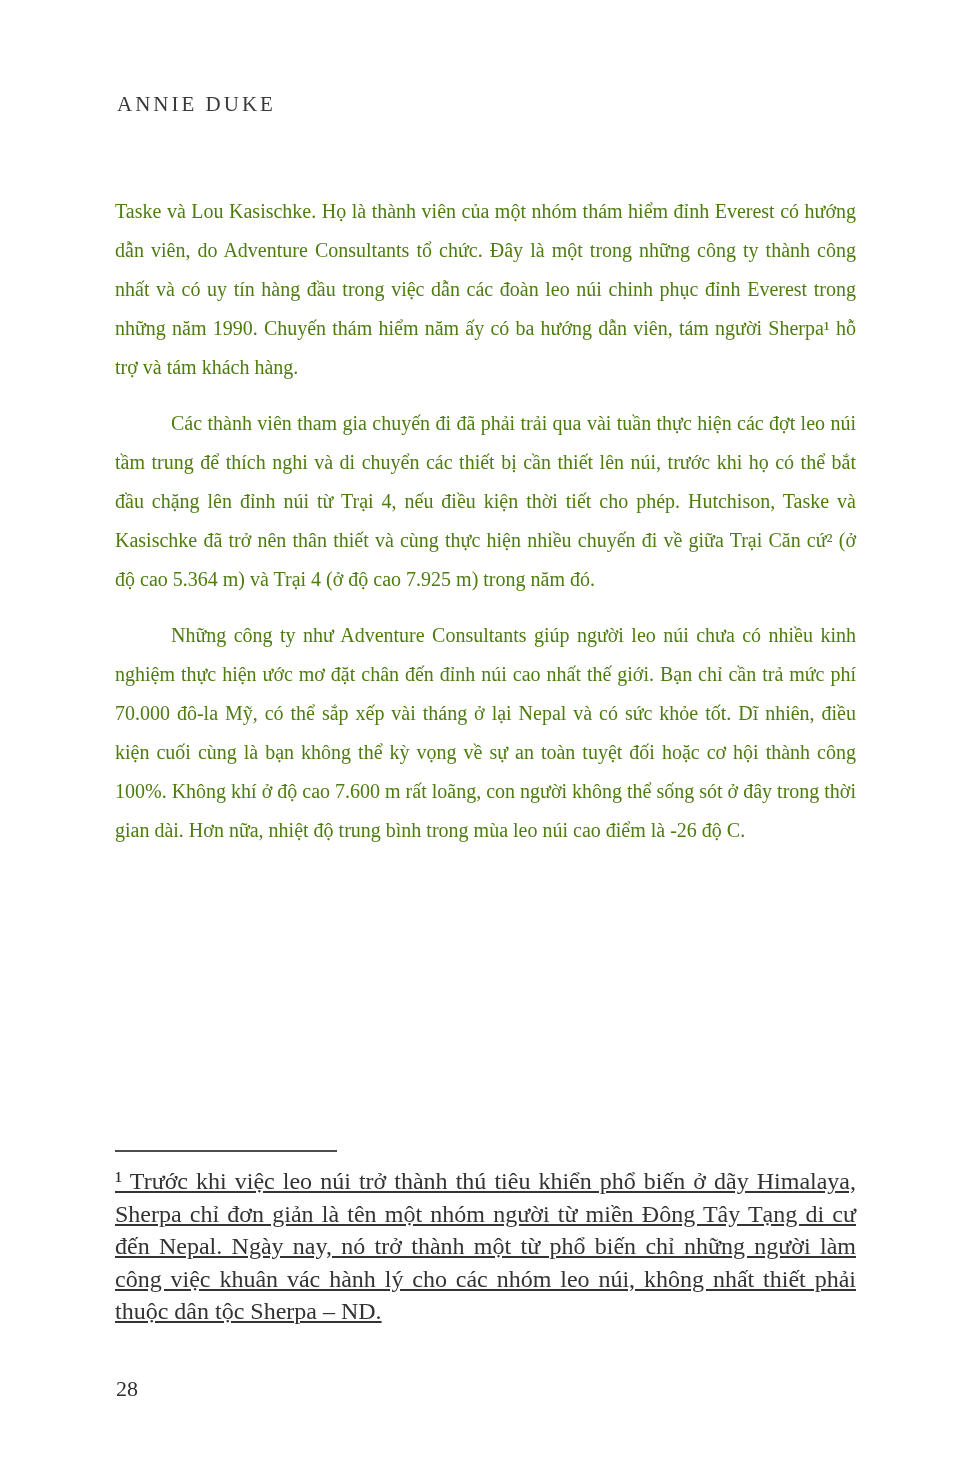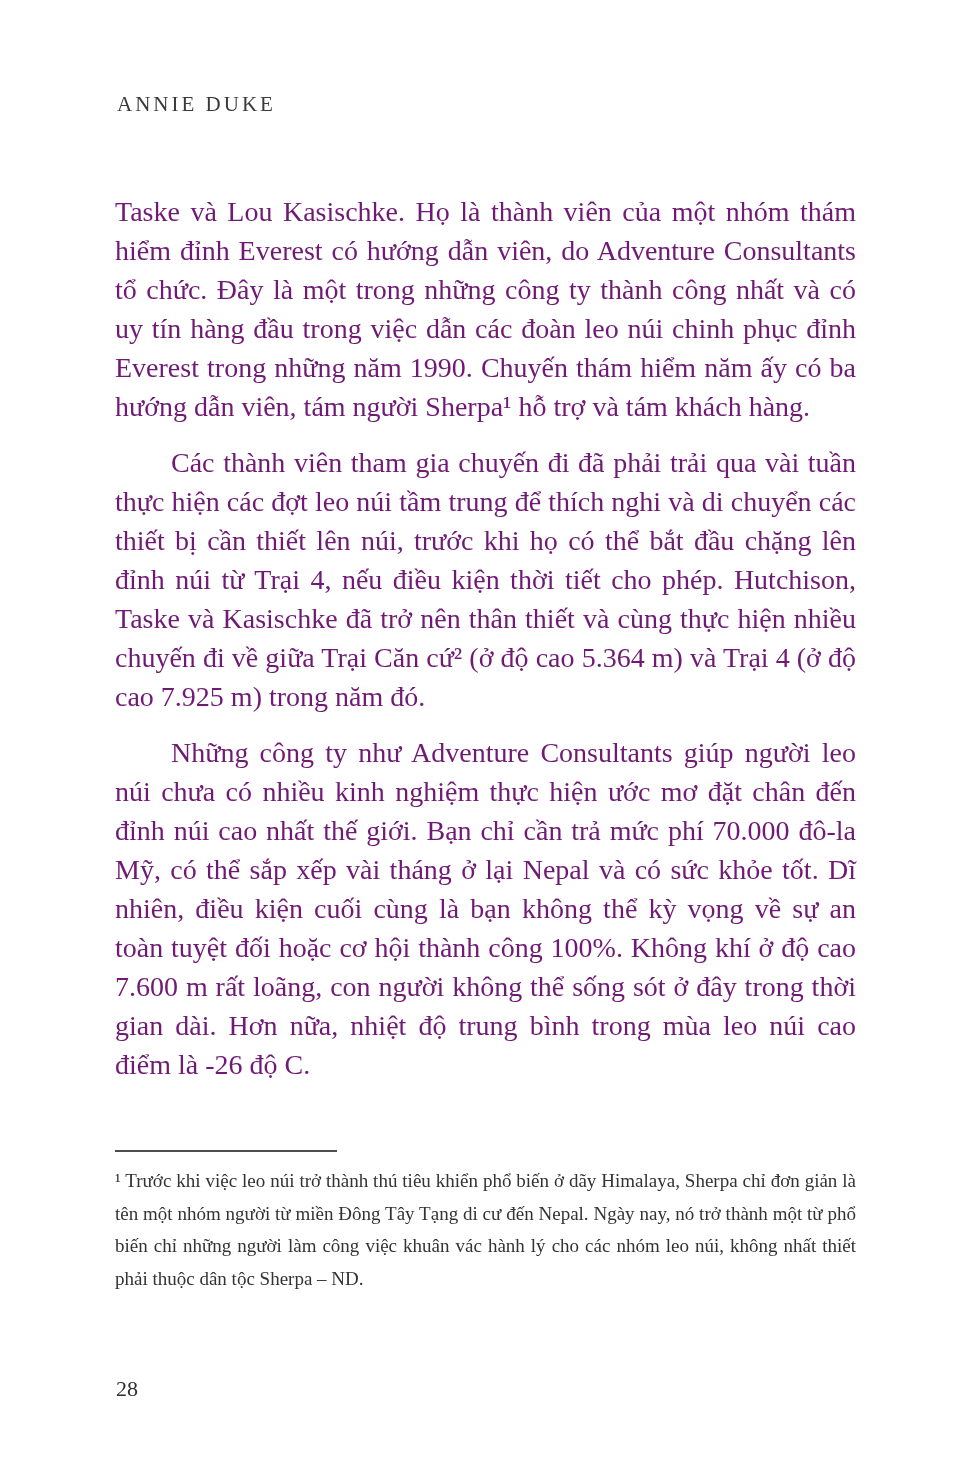--- a/index.html
+++ b/index.html
@@ -24,40 +24,41 @@
     font-size: 21px;
     letter-spacing: 3px;
     font-weight: 400;
     color: #3a3a3a;
   }
   .body-text {
     position: absolute;
     top: 176px;
     left: 115px;
     width: 741px;
-    font-size: 28px;
+    font-size: 20px;
     line-height: 39px;
     text-align: justify;
-    color: #701a75;
+    color: #4d7c0f;
   }
   .body-text p {
     margin: 0 0 17px 0;
   }
   .body-text p.indent {
     text-indent: 56px;
   }
   .footnotes {
     position: absolute;
     top: 1134px;
     left: 115px;
     width: 741px;
-    font-size: 19px;
+    font-size: 24px;
     line-height: 32.5px;
     text-align: justify;
     color: #333333;
+    text-decoration: underline;
   }
   .footnote-rule {
     width: 222px;
     height: 0;
     border-top: 2px solid #4d4d4d;
     margin: 0 0 13px 0;
   }
   .footnotes p {
     margin: 0 0 12px 0;
   }

